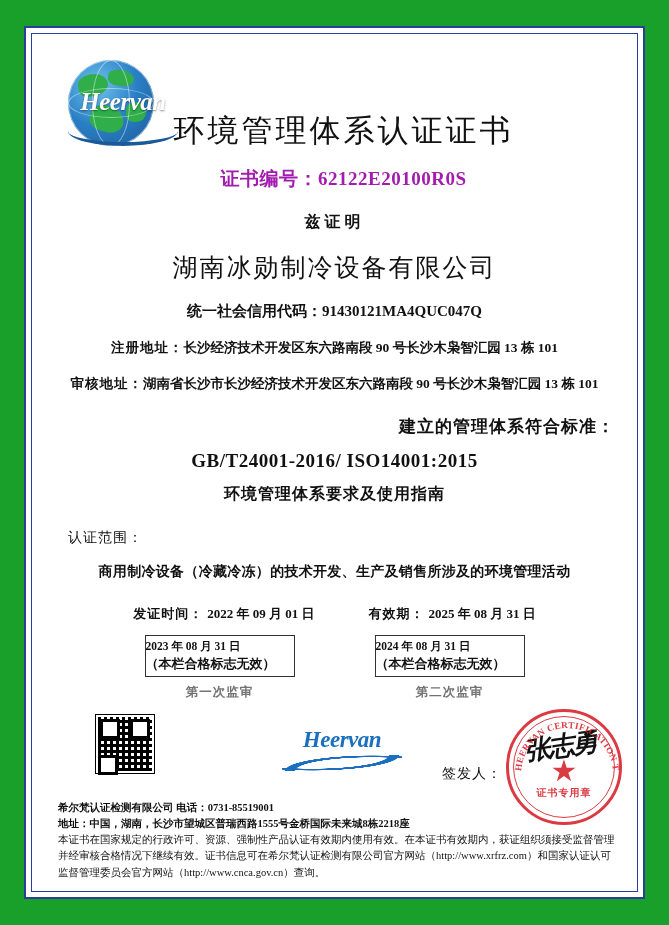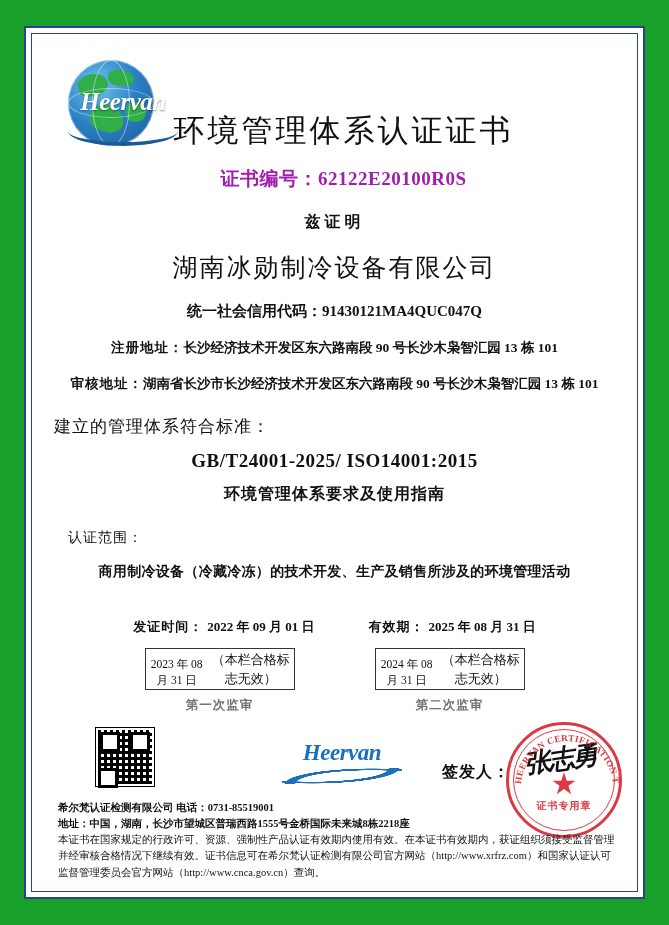--- a/index.html
+++ b/index.html
@@ -153,23 +153,23 @@
     text-align: center;
     font-size: 13.5px;
     font-weight: bold;
     color: #111;
     margin-top: 18px;
     white-space: nowrap;
   }
   .addr-line .lbl { letter-spacing: 1px; }
 
   .std-head {
-    text-align: left;
+    text-align: right;
     font-size: 17px;
-    font-weight: normal;
+    font-weight: bold;
     letter-spacing: 1px;
     color: #111;
     margin-top: 22px;
   }
   .std-code {
     text-align: center;
     font-size: 19px;
     font-weight: bold;
     color: #111;
     margin-top: 12px;
@@ -199,44 +199,45 @@
     color: #111;
     margin-top: 16px;
     letter-spacing: 0.3px;
   }
 
   
   .dates-row {
     display: flex;
     justify-content: center;
     gap: 54px;
-    margin-top: 37px;
+    margin-top: 24px;
     font-size: 13px;
     font-weight: bold;
     color: #111;
   }
   .date-item .d-label { letter-spacing: 1px; }
   .date-item .d-val { margin-left: 4px; }
 
   
   .surv-row {
     display: flex;
     justify-content: center;
     gap: 80px;
     margin-top: 12px;
   }
   .surv-col { width: 150px; text-align: center; }
   .surv-box {
     border: 1px solid #333;
     height: 40px;
     display: flex;
+    flex-direction: column;
     justify-content: center;
-    align-items: flex-end;
+    align-items: flex-start;
     font-size: 11.5px;
-    font-weight: normal;
+    font-weight: bold;
     color: #111;
     line-height: 1.45;
   }
   .surv-box .sub { font-size: 13px; }
   .surv-cap {
     margin-top: 7px;
     font-size: 12.5px;
     font-weight: bold;
     color: #737373;
     letter-spacing: 1px;
@@ -298,23 +299,23 @@
   .wave-logo .wl-wave {
     margin-top: 2px;
     height: 16px;
     background:
       radial-gradient(ellipse at 25% 0%, transparent 60%, #1b6fbf 61%, #1b6fbf 68%, transparent 69%),
       radial-gradient(ellipse at 75% 100%, transparent 60%, #1b6fbf 61%, #1b6fbf 68%, transparent 69%);
   }
   .signer {
     position: absolute;
     left: 388px;
-    top: 40px;
-    font-size: 16px;
-    font-weight: bold;
+    top: 56px;
+    font-size: 14px;
+    font-weight: normal;
     color: #111;
     letter-spacing: 1px;
   }
   .signature {
     position: absolute;
     left: 470px;
     top: 20px;
     font-family: "Liberation Serif", serif;
     font-style: italic;
     font-weight: bold;
@@ -426,21 +427,21 @@
 
     <div class="addr-line">
       <span class="lbl">注册地址：</span><span>长沙经济技术开发区东六路南段 90 号长沙木枭智汇园 13 栋 101</span>
     </div>
 
     <div class="addr-line">
       <span class="lbl">审核地址：</span><span>湖南省长沙市长沙经济技术开发区东六路南段 90 号长沙木枭智汇园 13 栋 101</span>
     </div>
 
     <div class="std-head">建立的管理体系符合标准：</div>
-    <div class="std-code">GB/T24001-2025/ ISO14001:2015</div>
+    <div class="std-code">GB/T24001-2016/ ISO14001:2015</div>
     <div class="std-name">环境管理体系要求及使用指南</div>
 
     <div class="scope-label">认证范围：</div>
     <div class="scope-text">商用制冷设备（冷藏冷冻）的技术开发、生产及销售所涉及的环境管理活动</div>
 
     <div class="dates-row">
       <div class="date-item">
         <span class="d-label">发证时间：</span><span class="d-val">2022 年 09 月 01 日</span>
       </div>
       <div class="date-item">

